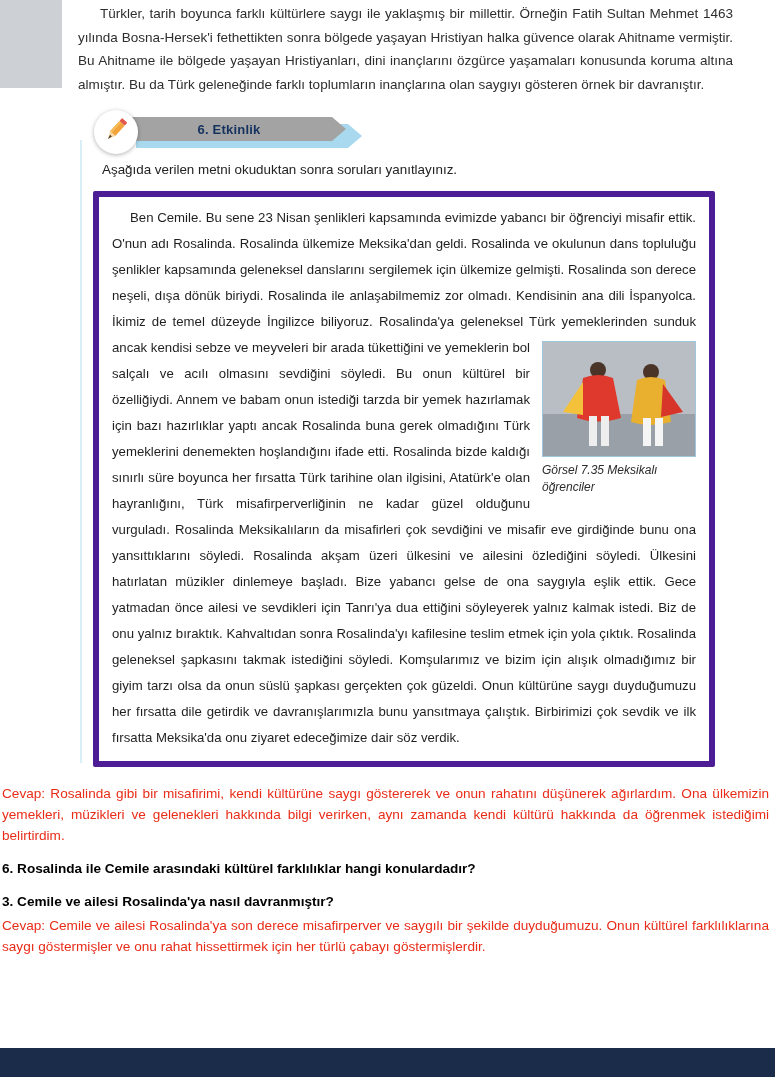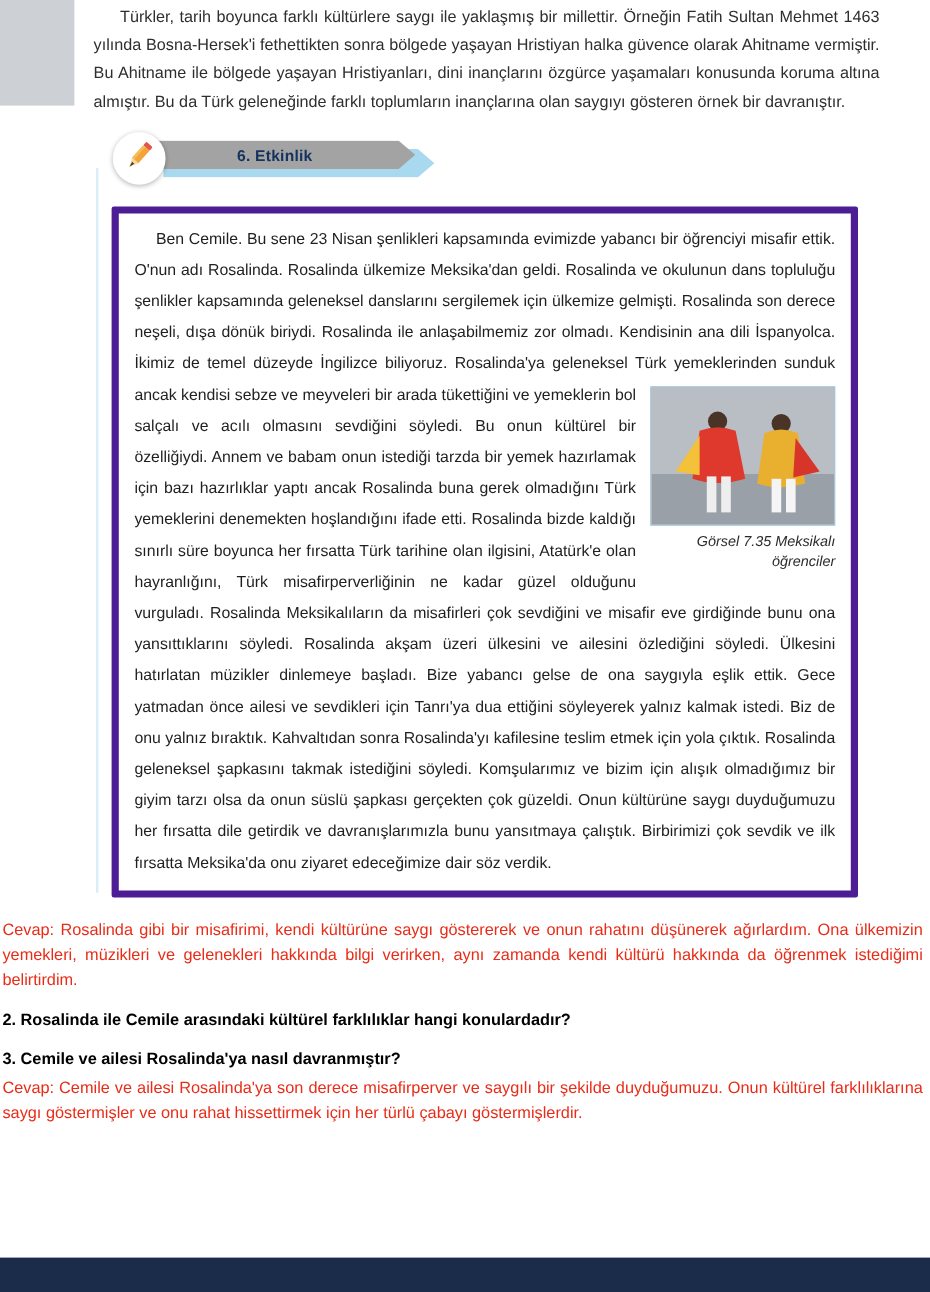--- a/index.html
+++ b/index.html
@@ -32,21 +32,21 @@
     display:flex;align-items:center;justify-content:center;
   }
   .instruction{margin:4px 0 0 22px;font-size:13.4px;color:#222;}
   .story-box{
     margin:14px 0 0 13px;border:6px solid #4c1d95;border-radius:2px;
     padding:8px 13px 10px;font-size:13.2px;line-height:26px;
     text-align:justify;color:#1f1f1f;text-indent:18px;
   }
   .story-img{float:right;width:154px;margin:6px 0 2px 12px;text-indent:0;}
   .story-img svg{display:block;width:152px;height:114px;border:1px solid #9fc6da;background:#b9bec4;}
-  .caption{font-size:12px;font-style:italic;color:#2b2b2b;text-align:right;line-height:17px;margin-top:5px;}
+  .caption{font-size:12px;font-style:italic;color:#2b2b2b;text-align:left;line-height:17px;margin-top:5px;}
   
   .questions{margin:16px 6px 0 2px;}
   .q-item{margin-bottom:13px;}
   .q-text{font-weight:bold;font-size:13.6px;color:#000;line-height:20px;margin-bottom:3px;}
   .a-text{color:#e92c18;font-size:13.6px;line-height:21px;text-align:justify;}
   .footer-bar{position:absolute;left:0;right:0;bottom:0;height:29px;background:#1b2b4a;}
 </style>
 </head>
 <body>
 
@@ -69,20 +69,21 @@
             <rect x="10.5" y="5" width="7" height="14" fill="#f2a33a"></rect>
             <rect x="10.5" y="5" width="2.3" height="14" fill="#f7bc57"></rect>
             <polygon points="10.5,19 17.5,19 14,26" fill="#f6d7a4"></polygon>
             <polygon points="12.8,21.5 15.2,21.5 14,26" fill="#4a3b2d"></polygon>
           </g>
         </svg>
       </span>
     </div>
   </div>
 
+  <div class="instruction">Aşağıda verilen metni okuduktan sonra soruları yanıtlayınız.</div>
 
   <div class="story-box">
     <span>Ben Cemile. Bu sene 23 Nisan şenlikleri kapsamında evimizde yabancı bir öğrenciyi misafir ettik. O'nun adı Rosalinda. Rosalinda ülkemize Meksika'dan geldi. Rosalinda ve okulunun dans topluluğu şenlikler kapsamında geleneksel danslarını sergilemek için ülkemize gelmişti. Rosalinda son derece neşeli, dışa dönük biriydi. Rosalinda ile anlaşabilmemiz zor olmadı. Kendisinin ana dili İspanyolca. İkimiz de temel düzeyde İngilizce biliyoruz. Rosalinda'ya geleneksel Türk yemeklerinden sunduk ancak kendisi sebze ve </span><span class="story-img">
       <span>
         <svg viewBox="0 0 152 114" aria-hidden="true">
           <rect width="152" height="114" fill="#b9bec4"></rect>
           <rect y="72" width="152" height="42" fill="#9aa0a8"></rect>
           <circle cx="55" cy="28" r="8" fill="#4a3428"></circle>
           <path d="M40 36 Q55 30 70 36 L78 76 Q55 83 34 76 Z" fill="#df392e"></path>
           <path d="M40 40 L20 70 L40 73 Z" fill="#f3c13a"></path>
@@ -99,21 +100,21 @@
     </span><span>meyveleri bir arada tükettiğini ve yemeklerin bol salçalı ve acılı olmasını sevdiğini söyledi. Bu onun kültürel bir özelliğiydi. Annem ve babam onun istediği tarzda bir yemek hazırlamak için bazı hazırlıklar yaptı ancak Rosalinda buna gerek olmadığını Türk yemeklerini denemekten hoşlandığını ifade etti. Rosalinda bizde kaldığı sınırlı süre boyunca her fırsatta Türk tarihine olan ilgisini, Atatürk'e olan hayranlığını, Türk misafirperverliğinin ne kadar güzel olduğunu vurguladı. Rosalinda Meksikalıların da misafirleri çok sevdiğini ve misafir eve girdiğinde bunu ona yansıttıklarını söyledi. Rosalinda akşam üzeri ülkesini ve ailesini özlediğini söyledi. Ülkesini hatırlatan müzikler dinlemeye başladı. Bize yabancı gelse de ona saygıyla eşlik ettik. Gece yatmadan önce ailesi ve sevdikleri için Tanrı'ya dua ettiğini söyleyerek yalnız kalmak istedi. Biz de onu yalnız bıraktık. Kahvaltıdan sonra Rosalinda'yı kafilesine teslim etmek için yola çıktık. Rosalinda geleneksel şapkasını takmak istediğini söyledi. Komşularımız ve bizim için alışık olmadığımız bir giyim tarzı olsa da onun süslü şapkası gerçekten çok güzeldi. Onun kültürüne saygı duyduğumuzu her fırsatta dile getirdik ve davranışlarımızla bunu yansıtmaya çalıştık. Birbirimizi çok sevdik ve ilk fırsatta Meksika'da onu ziyaret edeceğimize dair söz verdik.</span>
   </div>
 
 </div>
 
 <div class="questions">
   <div class="q-item">
     <div class="a-text">Cevap: Rosalinda gibi bir misafirimi, kendi kültürüne saygı göstererek ve onun rahatını düşünerek ağırlardım. Ona ülkemizin yemekleri, müzikleri ve gelenekleri hakkında bilgi verirken, aynı zamanda kendi kültürü hakkında da öğrenmek istediğimi belirtirdim.</div>
   </div>
   <div class="q-item">
-    <div class="q-text">2. Rosalinda ile Cemile arasındaki kültürel farklılıklar hangi konulardadır?</div>
+    <div class="q-text">6. Rosalinda ile Cemile arasındaki kültürel farklılıklar hangi konulardadır?</div>
   </div>
   <div class="q-item">
     <div class="q-text">3. Cemile ve ailesi Rosalinda'ya nasıl davranmıştır?</div>
     <div class="a-text">Cevap: Cemile ve ailesi Rosalinda'ya son derece misafirperver ve saygılı bir şekilde duyduğumuzu. Onun kültürel farklılıklarına saygı göstermişler ve onu rahat hissettirmek için her türlü çabayı göstermişlerdir.</div>
   </div>
 </div>
 
 <div class="footer-bar"></div>
 
 </body></html>

